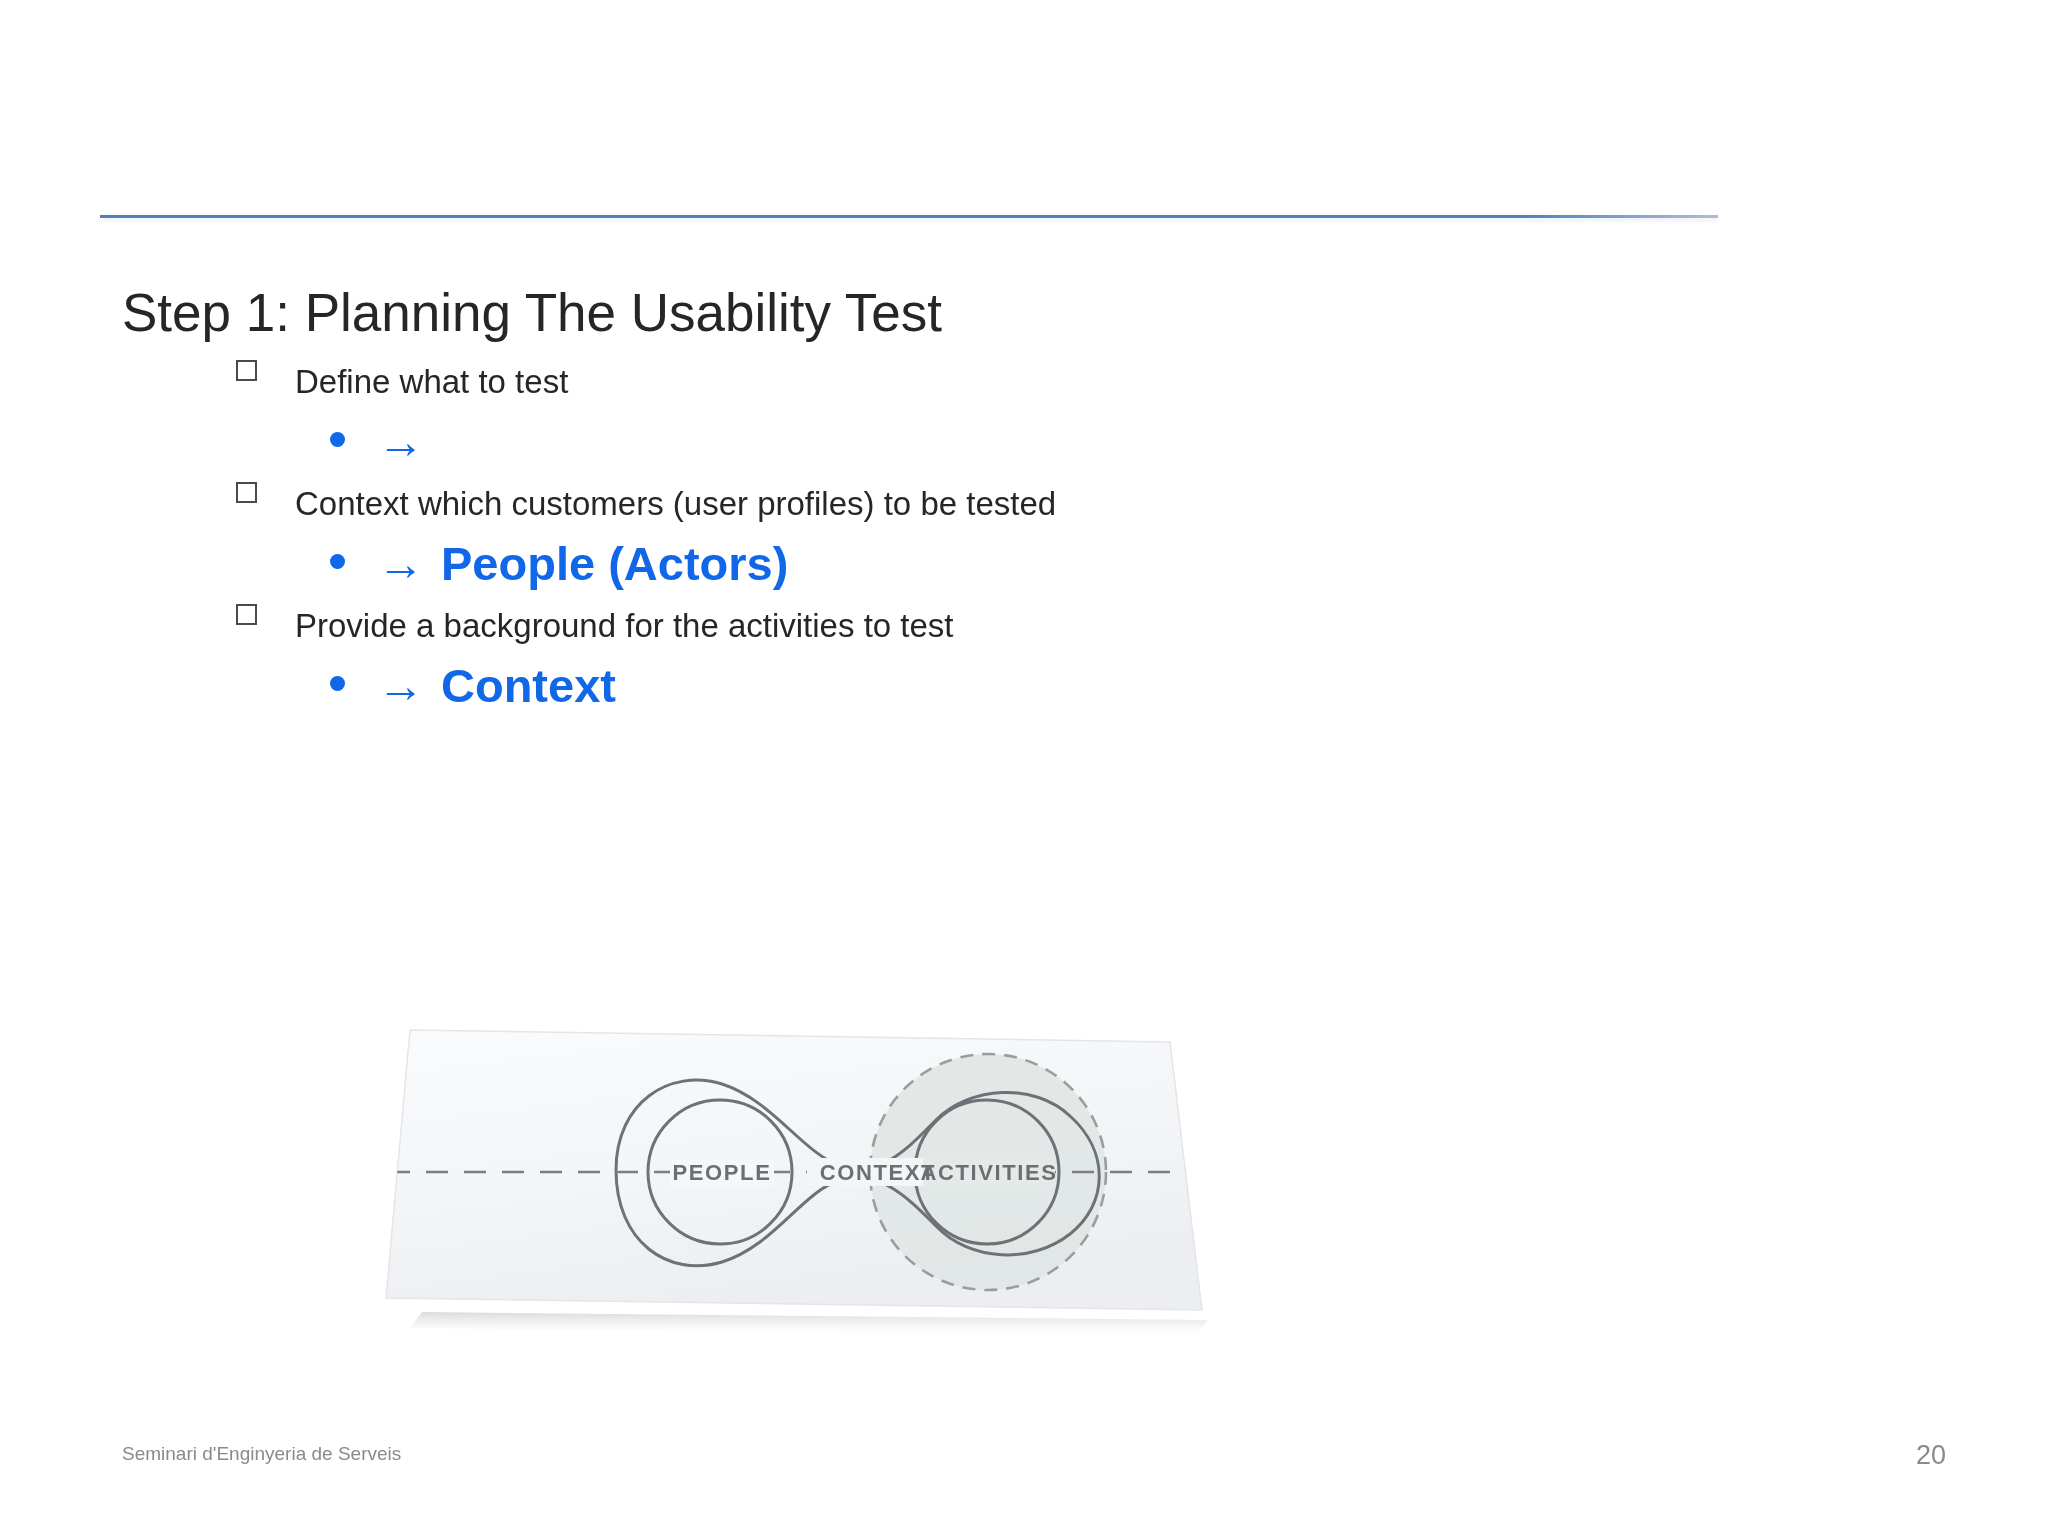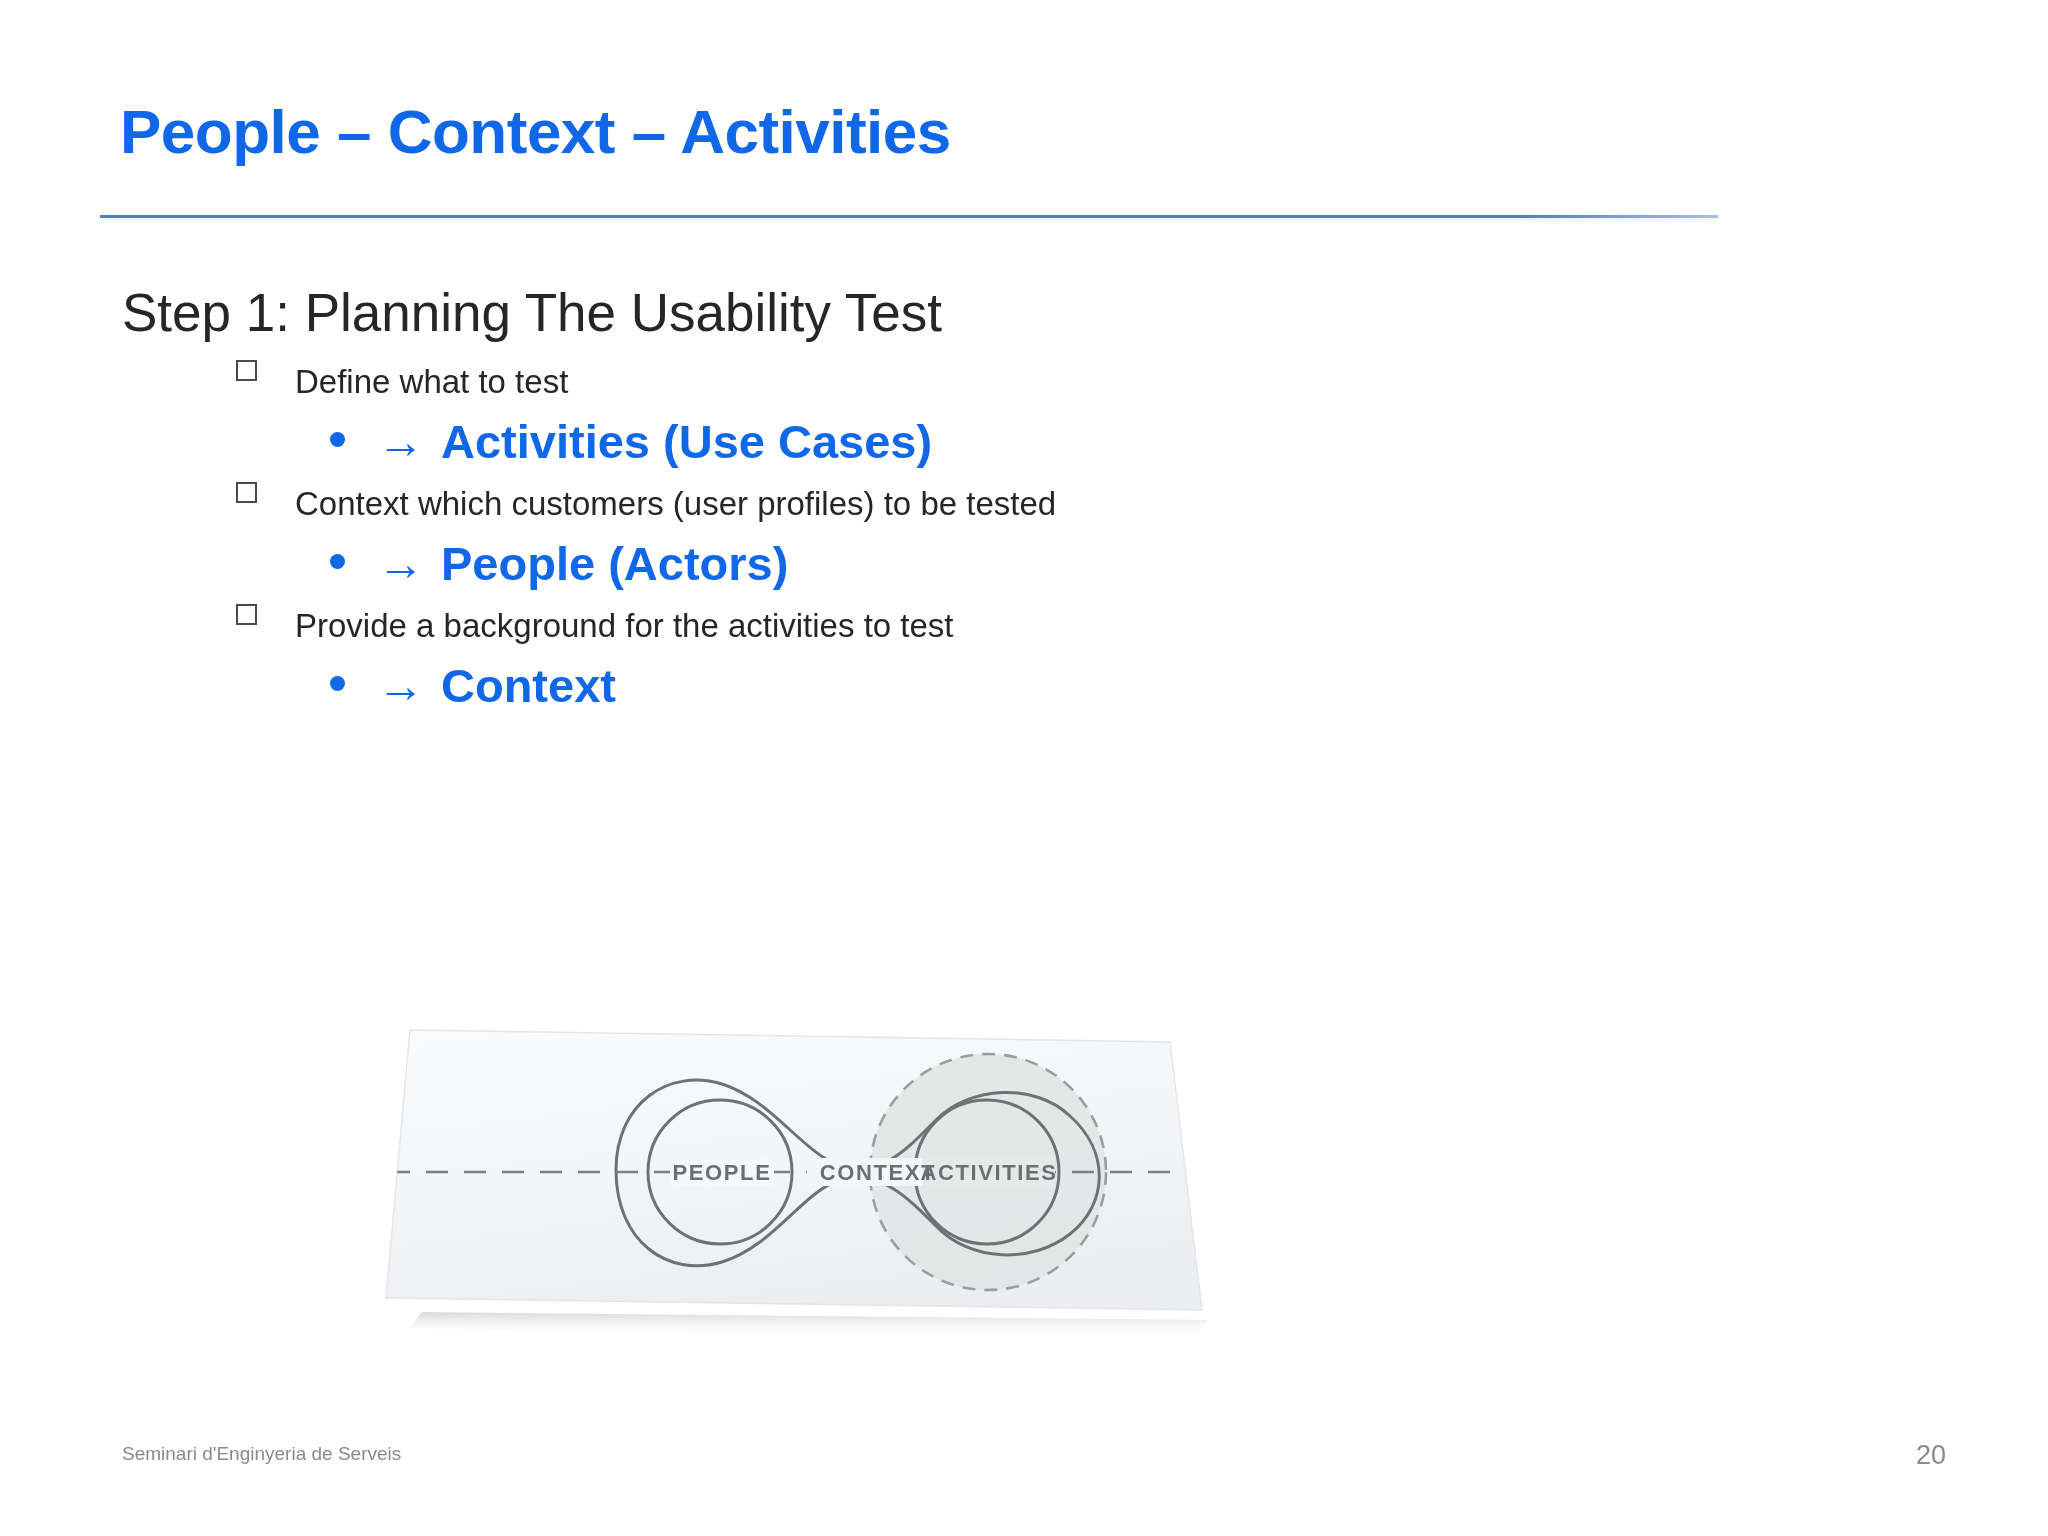--- a/index.html
+++ b/index.html
@@ -144,36 +144,34 @@
     top: 1440px;
     font-size: 27px;
     color: #8a8a8a;
   }
 </style>
 </head>
 <body>
 
 <div class="slide">
 
-  <div class="title">People – Context – Activities</div>
 
   <div class="title-rule"></div>
 
   <div class="body-block">
 
     <div class="lvl1">Step 1: Planning The Usability Test</div>
 
     <div class="lvl2">
       <span class="sq-bullet"></span>
       <span>Define what to test</span>
     </div>
     <div class="lvl3">
       <span class="dot-bullet"></span>
       <span class="arrow">→</span>
-      <span>Activities (Use Cases)</span>
     </div>
 
     <div class="lvl2">
       <span class="sq-bullet"></span>
       <span>Context which customers (user profiles) to be tested</span>
     </div>
     <div class="lvl3">
       <span class="dot-bullet"></span>
       <span class="arrow">→</span>
       <span>People (Actors)</span>

